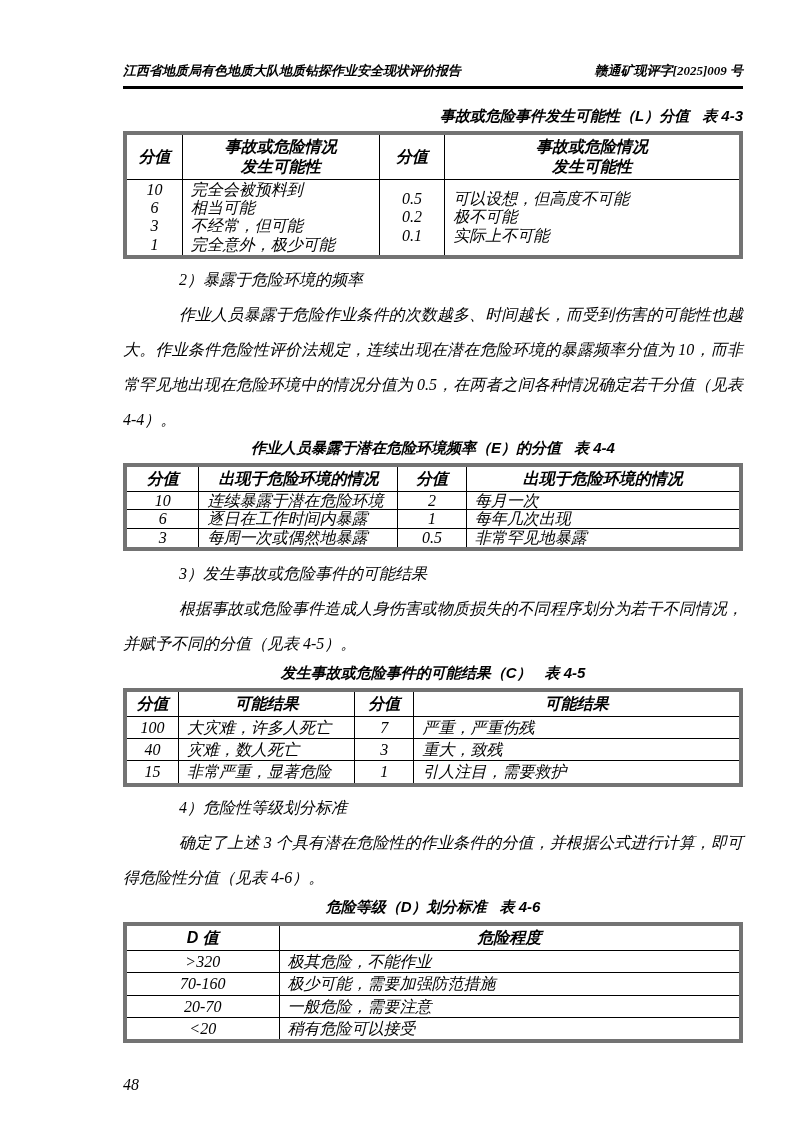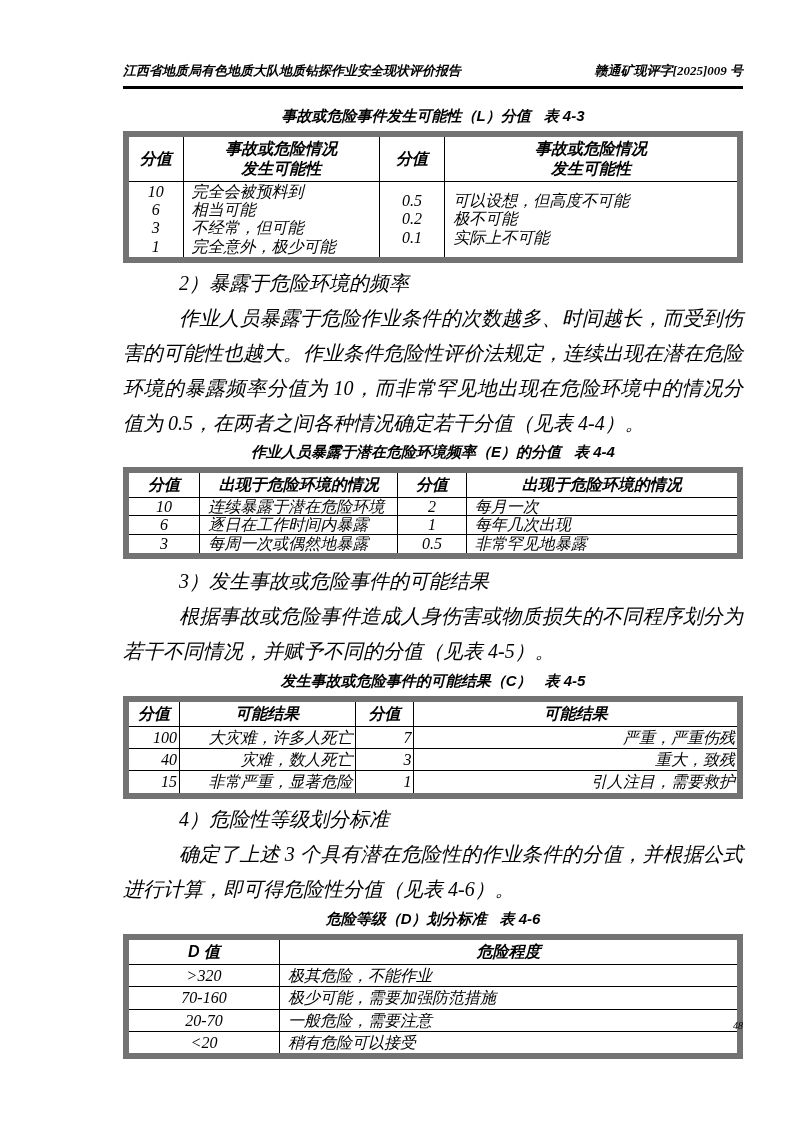--- a/index.html
+++ b/index.html
@@ -20,57 +20,57 @@
     font-weight:bold; font-size:13px; line-height:17px;
     font-family:"Liberation Serif","DejaVu Serif",serif;
   }
 
   
   .caption {
     text-align:center; font-weight:bold; font-size:15px; line-height:19px;
     font-family:"Liberation Sans","DejaVu Sans",sans-serif;
   }
   .caption .ref { margin-left:13px; }
-  .cap43 { margin-top:17px; }
+  .cap43 { margin-top:17px;text-align:right; }
   .cap44 { margin-top:1px; }
   .cap45 { margin-top:2px; }
   .cap46 { margin-top:2px; }
 
   
   table {
     width:100%; border-collapse:collapse; table-layout:fixed;
-    border:6px solid #737373; margin-top:6px;
+    border:4px solid #737373; margin-top:6px;
   }
   th, td { border:1px solid #000; white-space:pre-line; vertical-align:middle; }
   th {
     font-family:"Liberation Sans","DejaVu Sans",sans-serif;
     font-weight:bold; font-size:16px; line-height:20px; padding:2px 2px;
     text-align:center;
   }
   td { font-size:16px; line-height:20px; padding:0 2px; }
   td:nth-child(odd)  { text-align:center; }
   td:nth-child(even) { text-align:left; padding-left:8px; }
 
   .t43 { margin-top:6px; }
   .t43 td { line-height:18.2px; padding-top:1px; padding-bottom:1px; }
   .t44 td { line-height:17.6px; }
-  .t45 td { line-height:21.4px;text-align:right; }
+  .t45 td { line-height:21.4px; }
   .t46 td { line-height:21.4px; }
 
   
   .body-text {
-    font-size:20px; line-height:35px; text-align:justify;
+    font-size:16px; line-height:35px; text-align:justify;
     margin:0; text-indent:56px;
   }
   .mt-a { margin-top:3px; }
   .mt-b { margin-top:5px; }
 
   .page-footer {
-    position:absolute; top:1020px; left:123px; right:50px;
-    text-align:right; font-size:10px;
+    position:absolute; top:1076px; left:123px; right:50px;
+    text-align:left; font-size:16px;
   }
 </style>
 </head>
 <body>
 
 <div class="page">
   <div class="content">
 
     <div class="report-header">
       <span>江西省地质局有色地质大队地质钻探作业安全现状评价报告</span>

